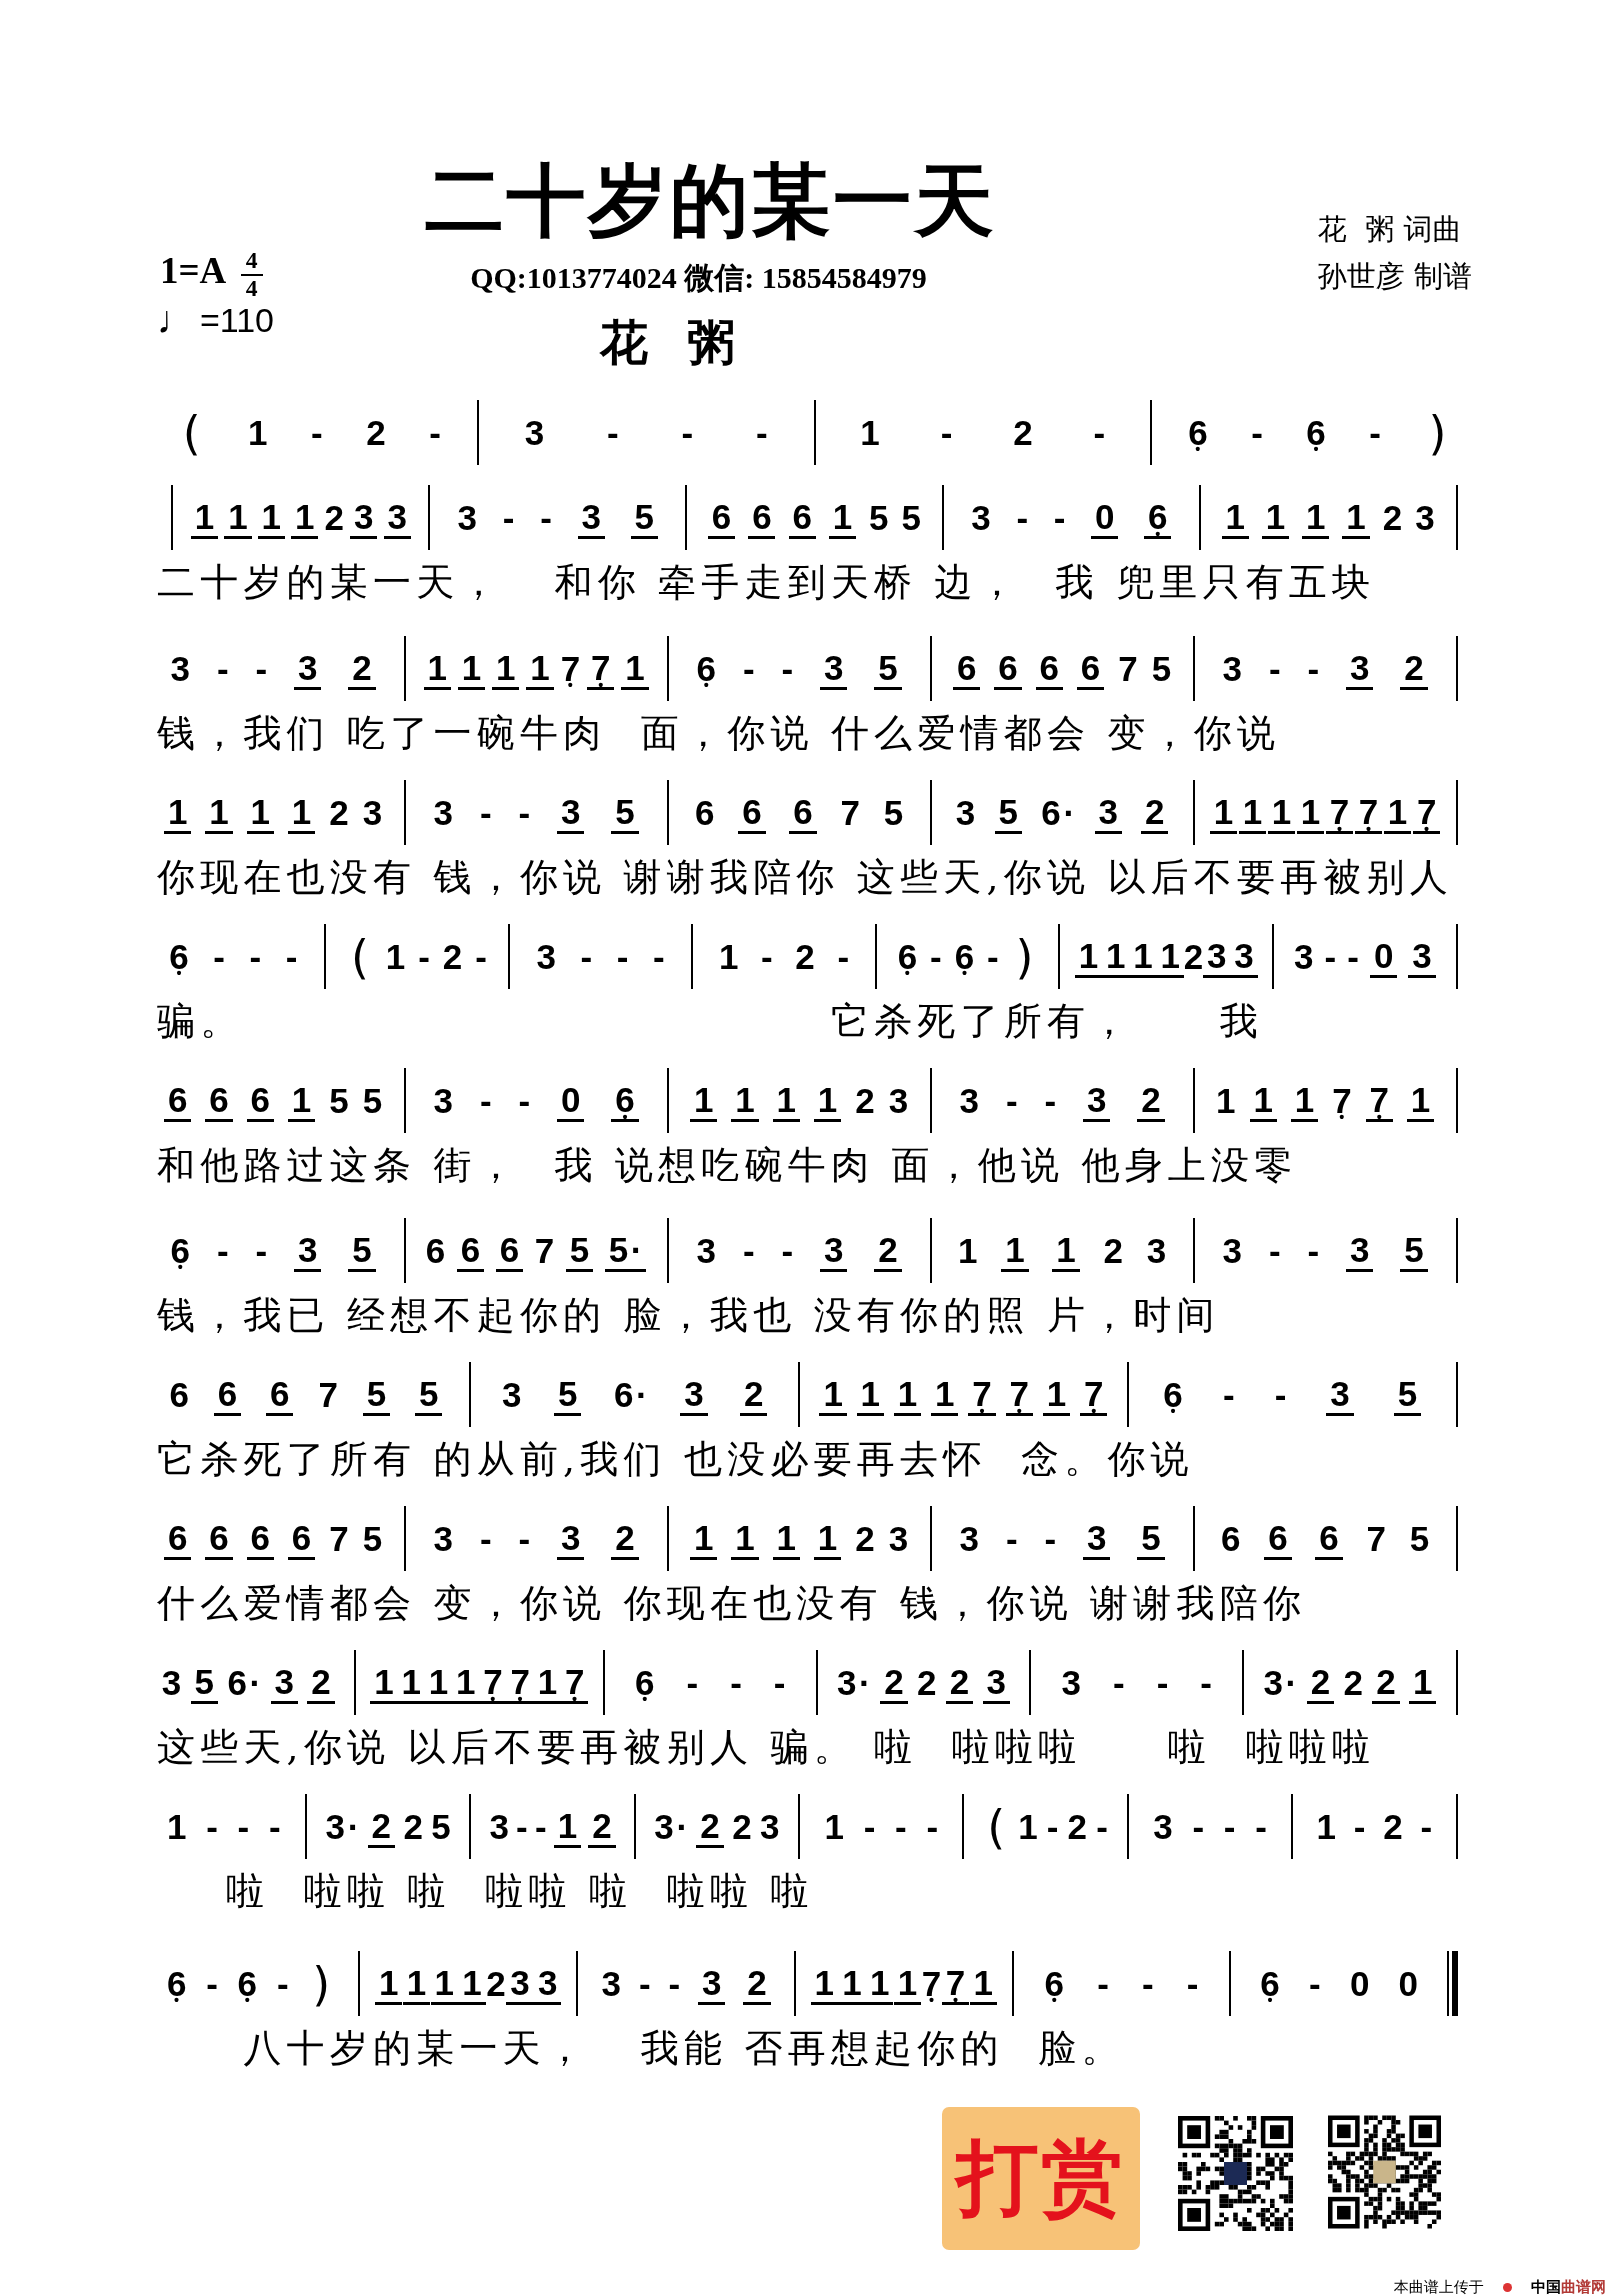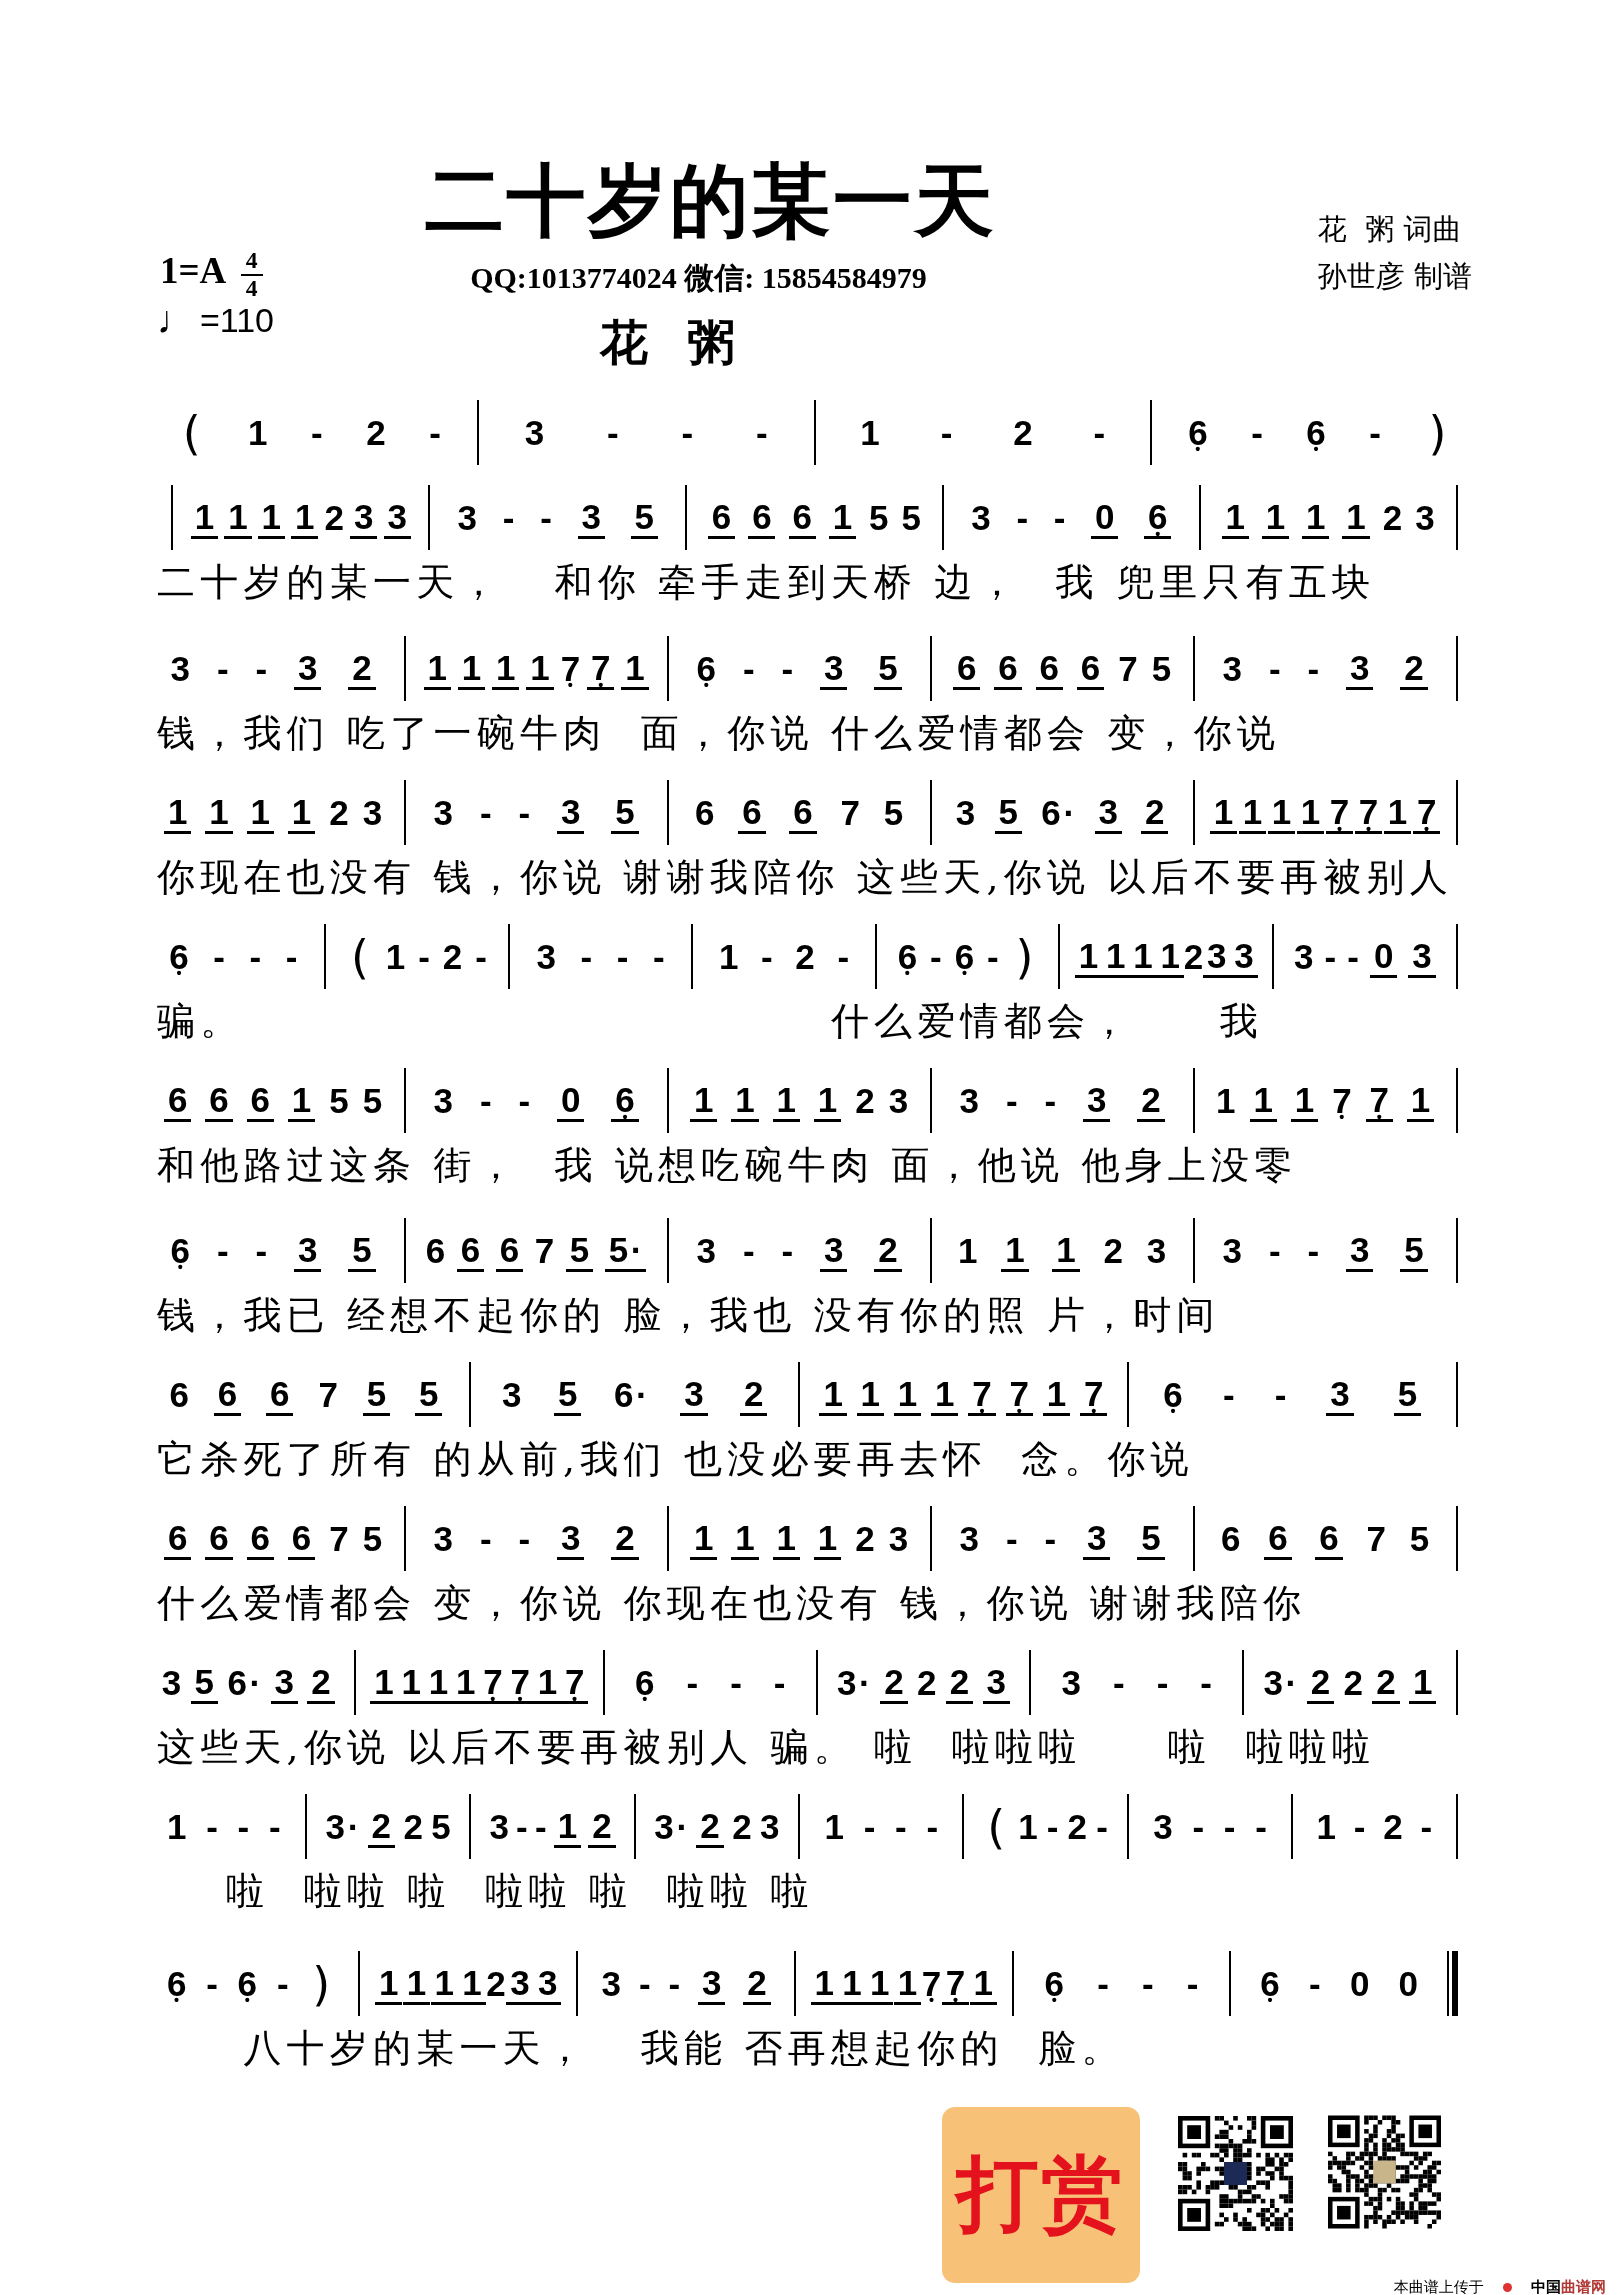--- a/index.html
+++ b/index.html
@@ -26,21 +26,21 @@
   .n { position:relative; font-family:"Liberation Sans", sans-serif; font-weight:bold; font-size:35px; line-height:39px;
        display:inline-flex; flex-direction:column; align-items:center; height:65px; justify-content:center; }
   .n .d { line-height:39px; }
   .n.u .d { border-bottom:3.3px solid #000; padding:0 3.9px; }
   .n .hi::before { content:"•"; position:absolute; top:3.9px; left:50%; transform:translateX(-50%); font-size:14.4px; }
   .n .lo::after { content:"•"; position:absolute; bottom:-3.9px; left:50%; transform:translateX(-50%); font-size:14.4px; }
   .n .dot::after { content:"·"; margin-left:2.6px; }
   .paren { font-family:"DejaVu Sans", sans-serif; font-size:46px; font-weight:normal; align-self:center; margin:0 3.9px; }
   .lyrics { height:65px; font-family:"DejaVu Serif", serif; font-size:38px; line-height:65px; white-space:pre; letter-spacing:5.2px; }
 
-  .reward { position:absolute; left:942px; top:2107px; width:198px; height:176px; background:#f7c277; border-radius:13px;
+  .reward { position:absolute; left:942px; top:2107px; width:198px; height:143px; background:#f7c277; border-radius:7px;
             color:#e4121c; font-size:82px; font-weight:bold; display:flex; align-items:center; justify-content:center;
             font-family:"DejaVu Sans", sans-serif; letter-spacing:2.6px; }
   .qr { position:absolute; background:#fff; }
   .qr svg { display:block; }
   .footer { position:absolute; right:17px; top:2278px; font-size:15px; font-family:"DejaVu Sans", sans-serif; display:flex; align-items:center; gap:19px; }
   .footer .brand { font-weight:bold; color:#000; }
   .footer .brand span { color:#b23a36; }
   .footer .logo { width:9.2px; height:9.2px; border-radius:50%; background:#d33; display:inline-block; }
 </style>
 </head>
@@ -571,21 +571,21 @@
           </span>
           <span class="n u">
             <span class="d">0</span>
           </span>
           <span class="n u">
             <span class="d">3</span>
           </span>
         </div>
         <div class="barline"></div>
       </div>
-      <div class="lyrics">骗。                                  什么爱情都会，     我</div>
+      <div class="lyrics">骗。                                  它杀死了所有，     我</div>
     </div>
     <div class="line" style="top: 1054px;">
       <div class="staff">
         <div class="measure">
           <span class="n u">
             <span class="d">6</span>
           </span>
           <span class="n u">
             <span class="d">6</span>
           </span>

